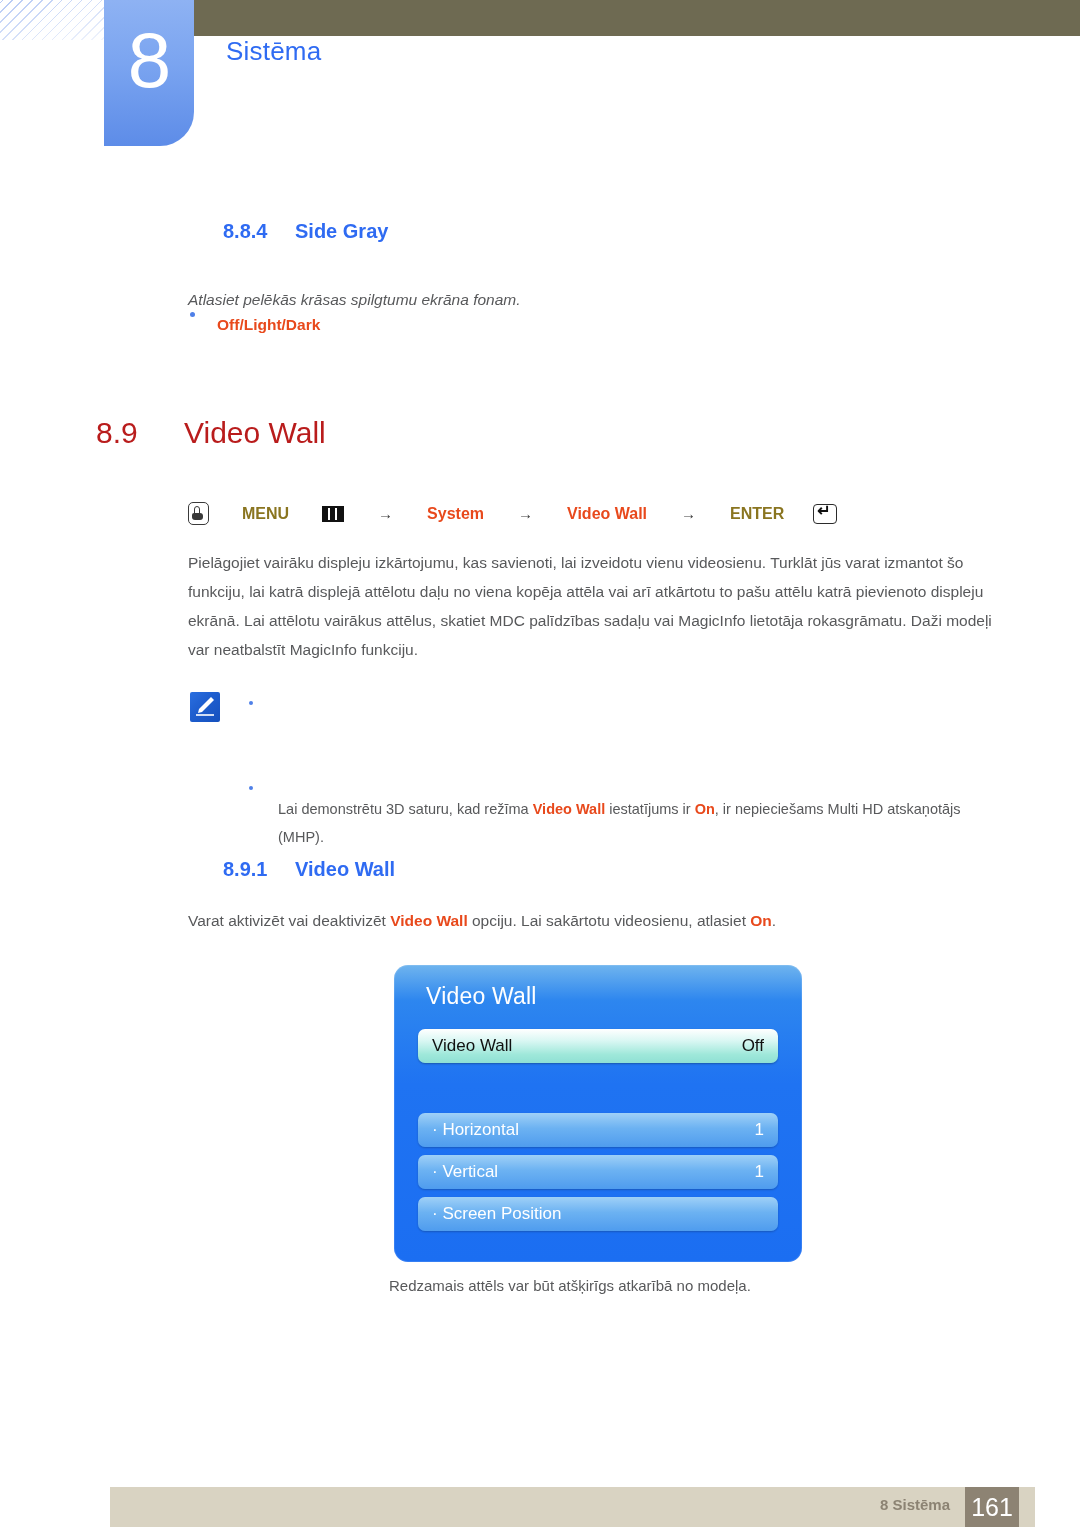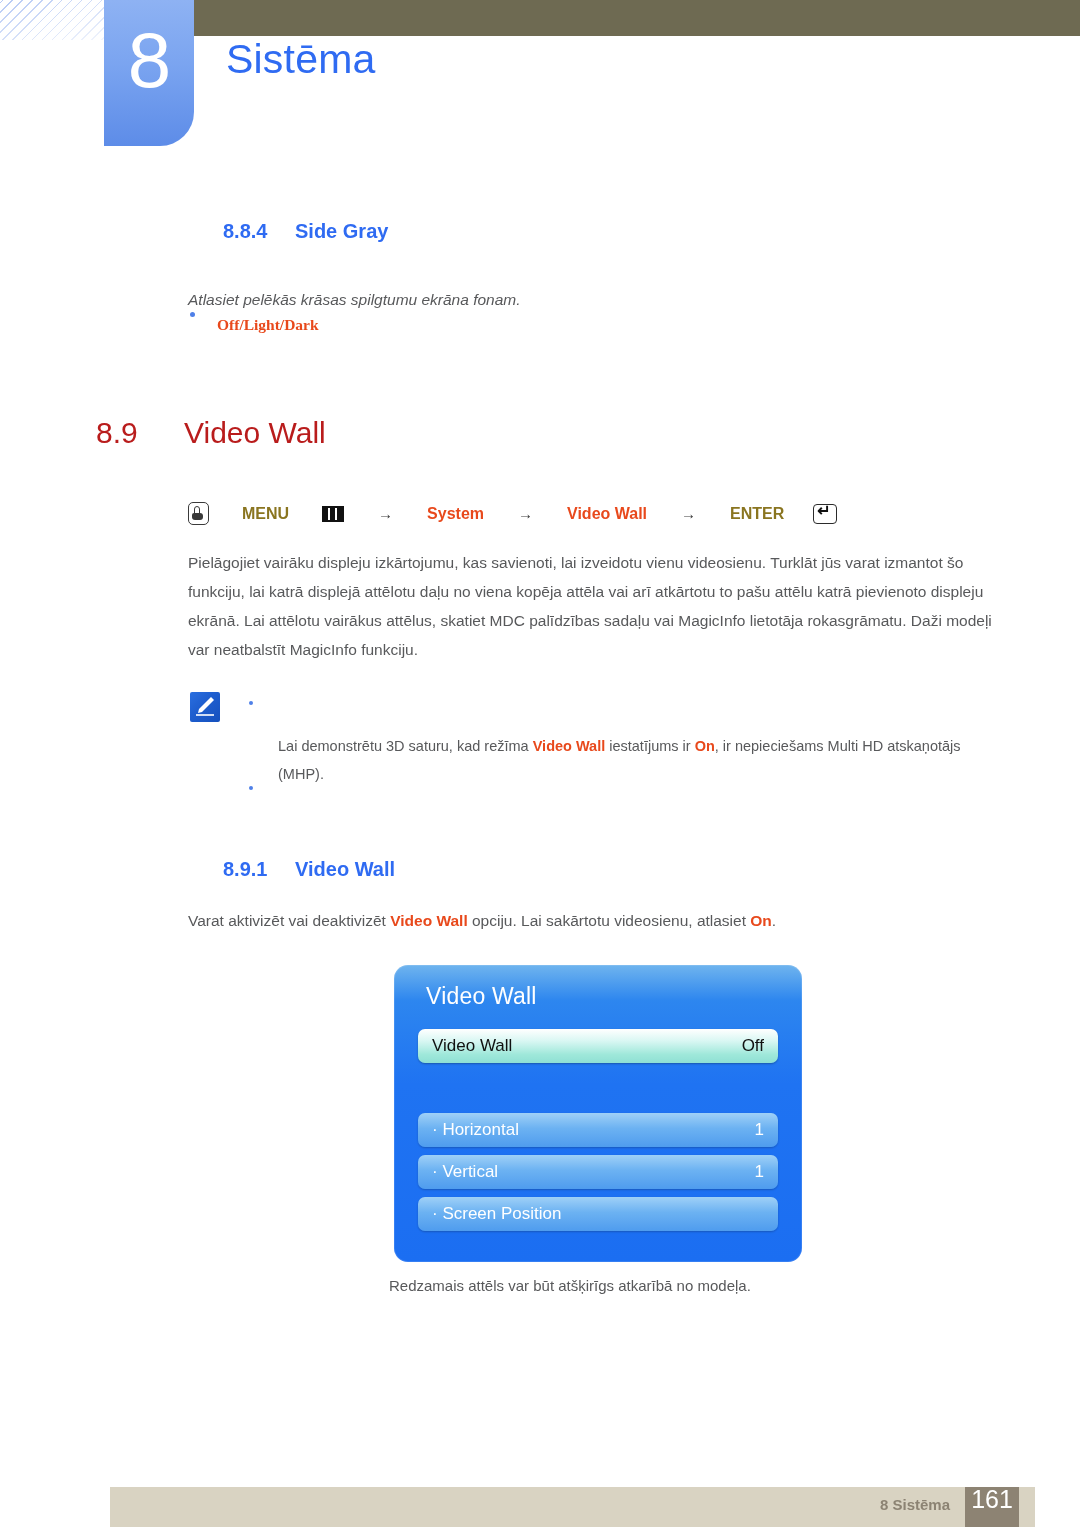--- a/index.html
+++ b/index.html
@@ -60,21 +60,21 @@
     text-align: center;
     color: #ffffff;
     font-size: 78px;
     font-weight: 400;
     letter-spacing: -1px;
   }
   .chapter-title {
     position: absolute;
     left: 226px;
     top: 36px;
-    font-size: 41px;
+    font-size: 26px;
     color: #2f6bf2;
     font-weight: 400;
     letter-spacing: 0.2px;
   }
 
   .h3 {
     position: absolute;
     color: #2f6bf2;
     font-size: 20px;
     font-weight: 700;
@@ -106,21 +106,20 @@
     white-space: nowrap;
   }
 
   .hl { color: #e8491c; font-weight: 700; }
 
   
   .bullet-row {
     position: absolute;
     display: flex;
     align-items: flex-start;
-    font-family: Liberation Serif, serif;
   }
   .bullet-dot {
     display: inline-block;
     width: 5px;
     height: 5px;
     border-radius: 50%;
     background: #4f80e8;
     margin-right: 22px;
     flex: 0 0 auto;
     position: relative;
@@ -296,21 +295,21 @@
     background: #d9d3c2;
   }
   .footer-pagebox {
     position: absolute;
     left: 965px;
     top: 1487px;
     width: 54px;
     height: 40px;
     background: #8d8373;
     display: flex;
-    align-items: flex-start;
+    align-items: center;
     justify-content: center;
   }
   .footer-pagenum {
     color: #ffffff;
     font-size: 25px;
     font-weight: 400;
     line-height: 1;
   }
   .footer-chapter {
     position: absolute;
@@ -368,21 +367,21 @@
   <svg width="30" height="30" viewBox="0 0 30 30" aria-hidden="true">
     <path d="M21 5 L24 8 L12 20 L8 21 L9 17 Z" fill="#ffffff"></path>
     <path d="M6 23 L24 23" stroke="#ffffff" stroke-width="1.6" fill="none"></path>
   </svg>
 </div>
 
 <div class="note-bullet" style="left:249px; top:701px;"></div>
 <div class="note-text" style="left:278px; top:688px; width:730px;"></div>
 
 <div class="note-bullet" style="left:249px; top:786px;"></div>
-<div class="note-text" style="left:278px; top:732px; width:730px;">
+<div class="note-text" style="left:278px; top:795px; width:730px;">
   <span>Lai demonstrētu 3D saturu, kad režīma </span><span class="hl">Video Wall</span><span> iestatījums ir </span><span class="hl">On</span><span>, ir nepieciešams Multi HD atskaņotājs (MHP).</span>
 </div>
 
 <div class="h3" style="left:186px; top:858px;">
   <span class="num">8.9.1</span><span>Video Wall</span>
 </div>
 
 <div class="body-text" style="left:188px; top:906px; width:830px;">
   <span>Varat aktivizēt vai deaktivizēt </span><span class="hl">Video Wall</span><span> opciju. Lai sakārtotu videosienu, atlasiet </span><span class="hl">On</span><span>.</span>
 </div>

